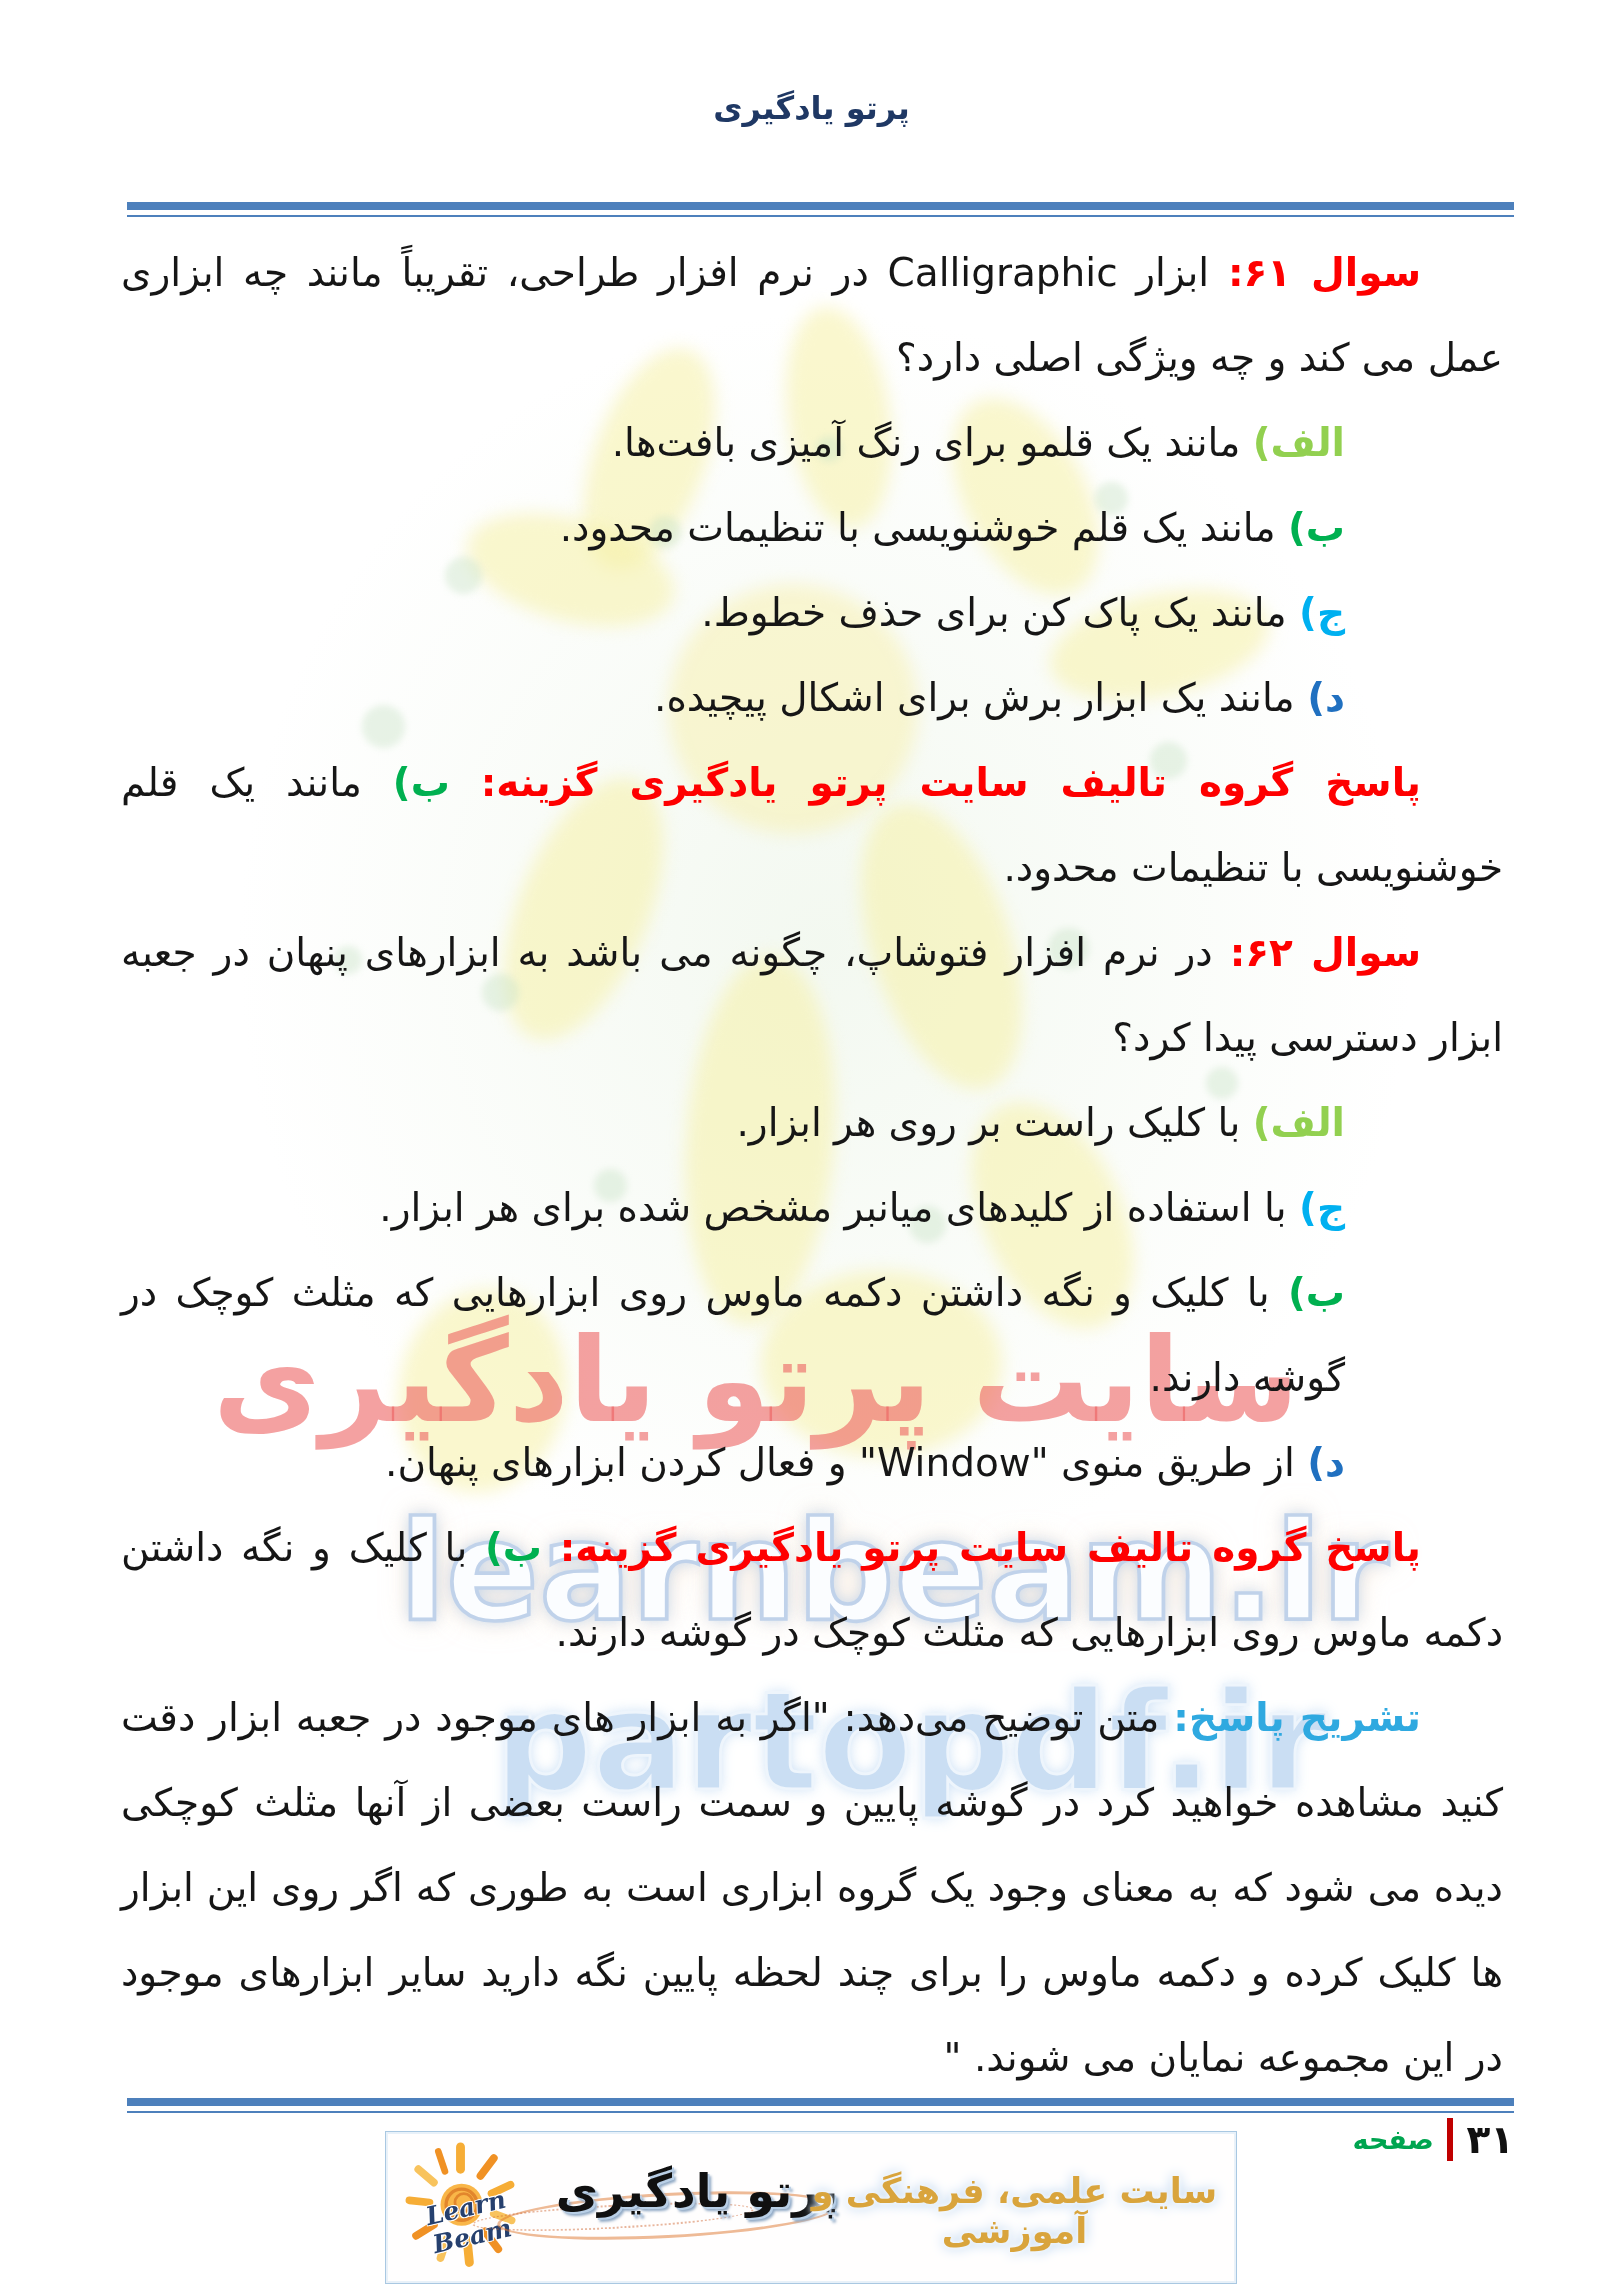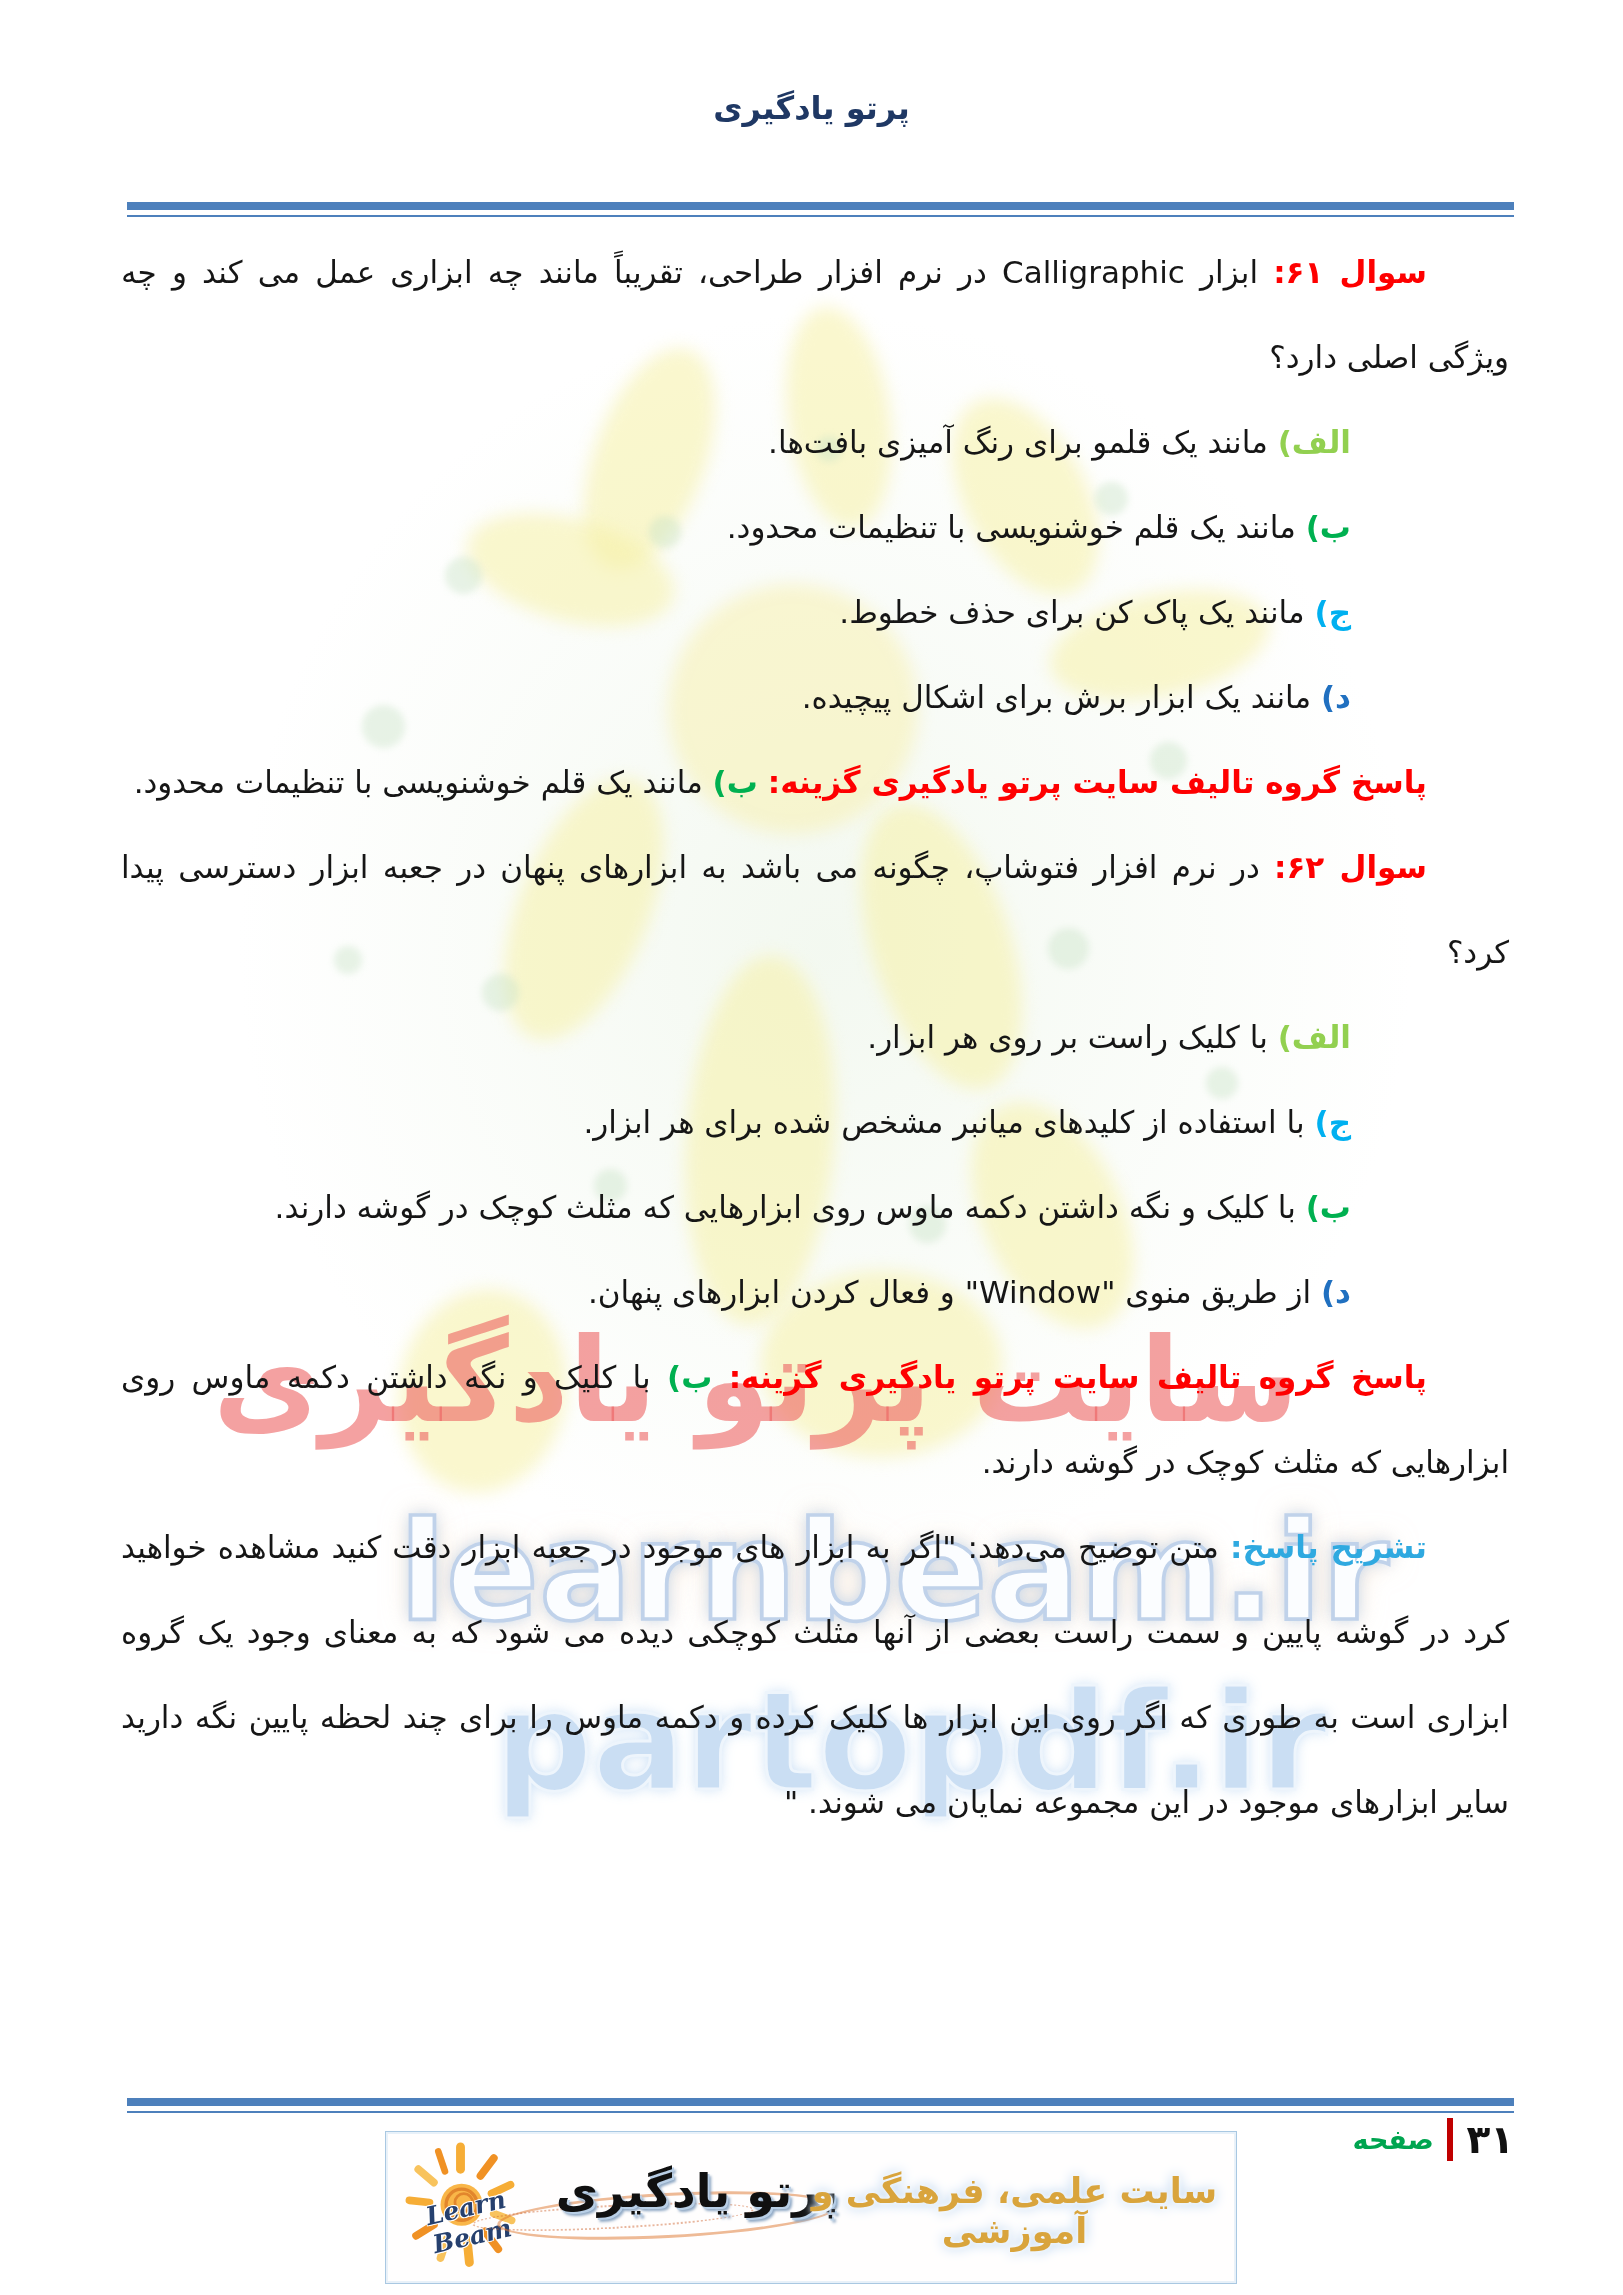--- a/index.html
+++ b/index.html
@@ -44,22 +44,22 @@
     text-shadow:0 0 13px rgba(186,214,242,.8);}
   
   .hdr-title{position:absolute;top:89px;left:0;width:100%;text-align:center;z-index:2;
     font-size:32px;font-weight:bold;color:#1f3864;direction:rtl;}
   .hdr-sub{position:absolute;top:145px;left:0;width:100%;text-align:center;z-index:2;
     font-size:28px;font-weight:bold;color:#ec1c24;direction:rtl;}
   .rule{position:absolute;left:127px;width:1387px;height:4.6px;z-index:2;
     border-top:8.3px solid #4d80bc;border-bottom:2.8px solid #4d80bc;}
   .rule-top{top:202px;} .rule-bottom{top:2098px;}
   
-  .content{position:absolute;top:230px;right:114px;left:121px;z-index:2;
-    direction:rtl;text-align:justify;font-size:31px;line-height:85px;color:#161616;}
+  .content{position:absolute;top:230px;right:120px;left:121px;z-index:2;
+    direction:rtl;text-align:justify;font-size:39px;line-height:85px;color:#161616;}
   .para{margin:0;text-indent:82px;}
   .option{margin:0 158px 0 0;text-indent:0;}
   .lbl-red{color:#fe0000;font-weight:bold;}
   .lbl-blue{color:#2fa9e0;font-weight:bold;}
   .ans-red{color:#fe0000;font-weight:bold;}
   .opt-alef{color:#92d050;font-weight:bold;}
   .opt-be{color:#00b050;font-weight:bold;}
   .opt-jim{color:#00b0f0;font-weight:bold;}
   .opt-dal{color:#2070c0;font-weight:bold;}
   

